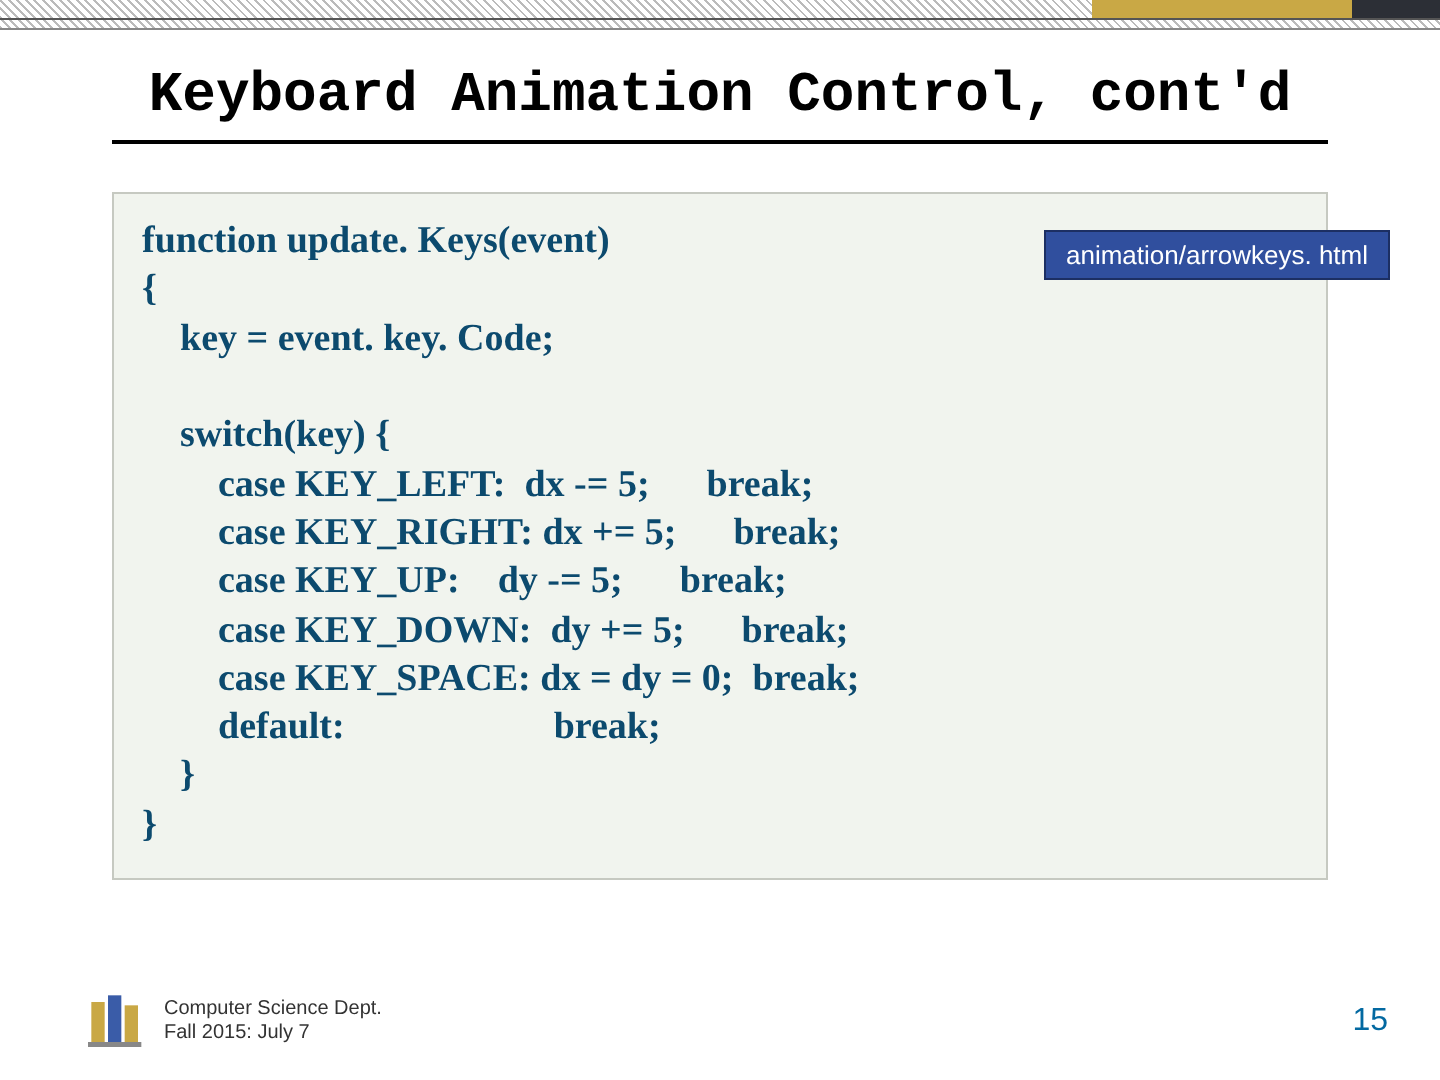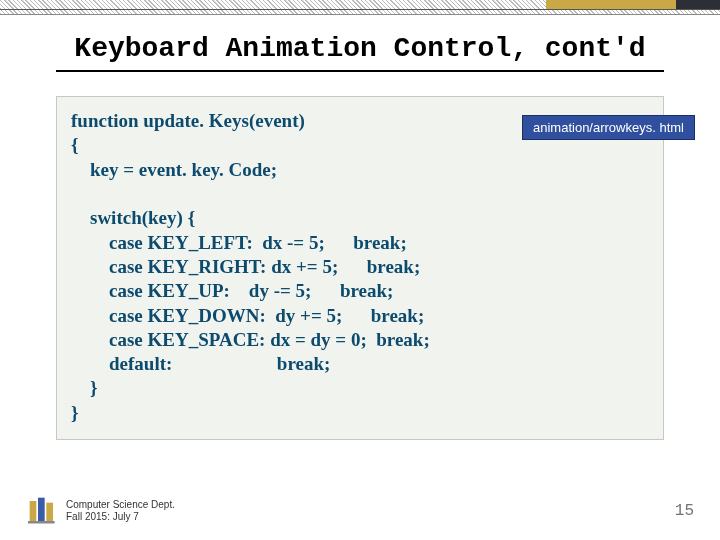--- a/index.html
+++ b/index.html
@@ -61,21 +61,21 @@
     font-family: Liberation Serif, serif;
     font-weight: bold;
     font-size: 19px;
     line-height: 1.28;
     color: #0c4a6e;
     white-space: pre;
   }
   .footer {
     position: absolute;
     bottom: 14px;
-    left: 0;
+    left: 16px;
     right: 0;
     display: flex;
     align-items: center;
     padding: 0 26px;
     font-size: 10px;
     color: #333;
   }
   .logo {
     width: 34px;
     height: 30px;
@@ -89,22 +89,21 @@
   .course {
     position: absolute;
     left: 50%;
     transform: translateX(-50%);
     text-align: center;
     line-height: 1.25;
   }
   .pagenum {
     margin-left: auto;
     font-size: 16px;
-    color: #737373;
-    font-family: Liberation Mono, monospace;
+    color: #0369a1;
   }
 </style>
 </head>
 <body>
 
 <div class="top-bars">
   <div class="bar-dotted"></div>
   <div class="bar-gold"></div>
   <div class="bar-dark"></div>
 </div>

